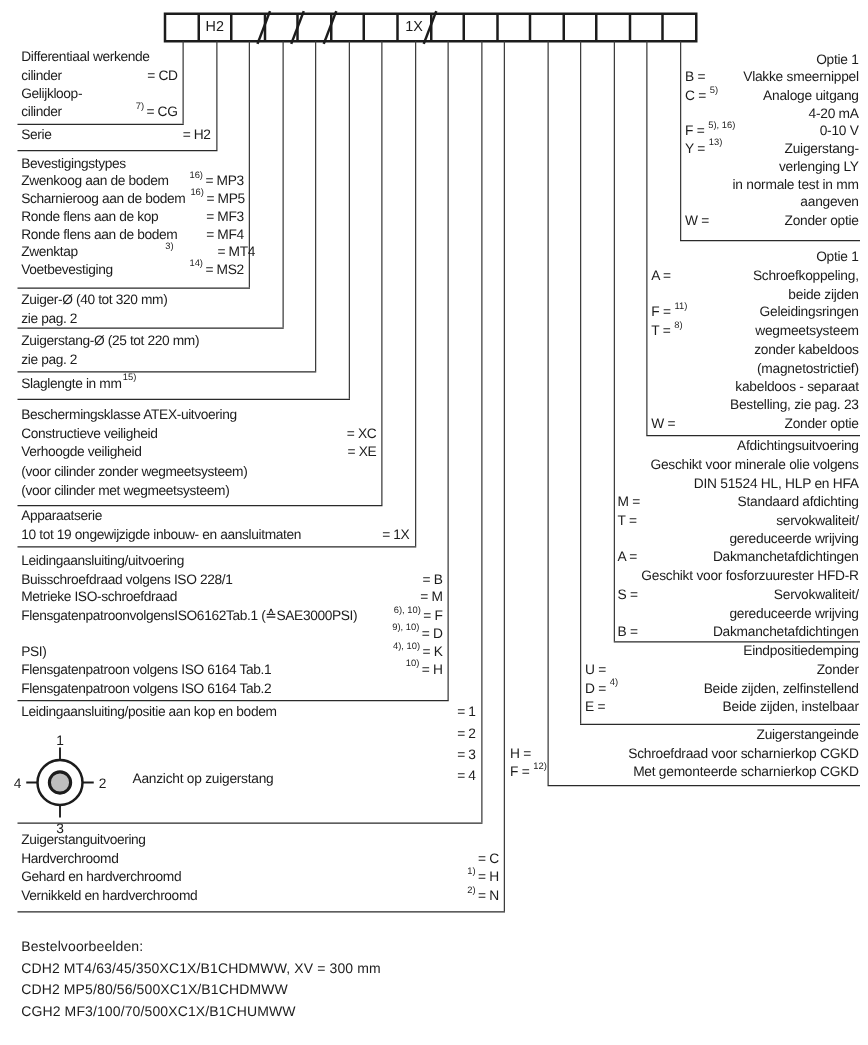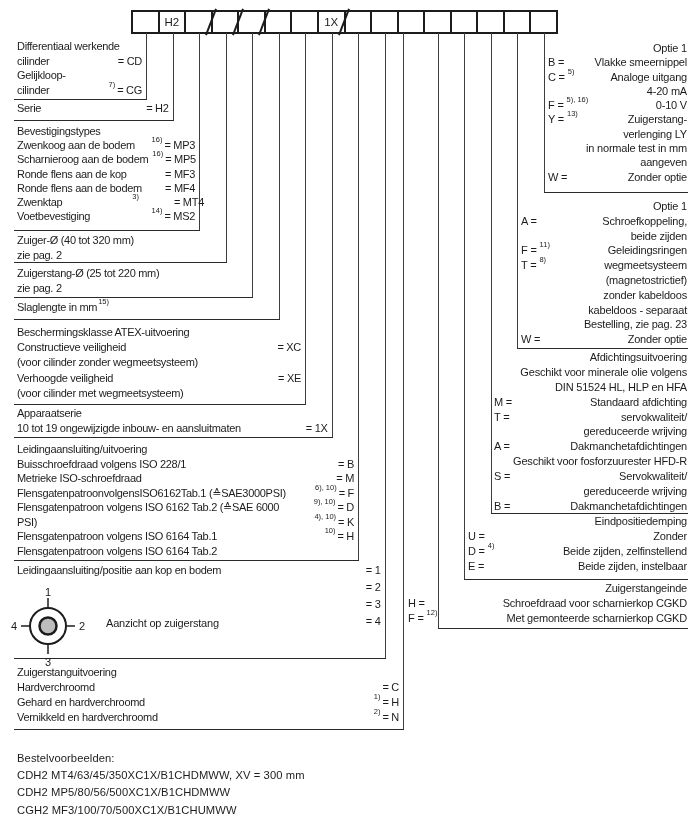--- a/index.html
+++ b/index.html
@@ -221,27 +221,27 @@
         <div class="row" style="height: 15.2px;">
           <span class="lbl">Beschermingsklasse ATEX-uitvoering</span>
           <span class="fill"></span>
         </div>
         <div class="row" style="height: 15.2px; justify-content: flex-end;">
           <span class="lbl">Constructieve veiligheid</span>
           <span class="fill"></span>
           <span class="code">= XC</span>
         </div>
         <div class="row" style="height: 15.2px;">
+          <span class="lbl">Verhoogde veiligheid</span>
+          <span class="fill"></span>
+          <span class="code">= XE</span>
+        </div>
+        <div class="row" style="height: 15.2px;">
           <span class="lbl">(voor cilinder zonder wegmeetsysteem)</span>
           <span class="fill"></span>
-        </div>
-        <div class="row" style="height: 15.2px;">
-          <span class="lbl">Verhoogde veiligheid</span>
-          <span class="fill"></span>
-          <span class="code">= XE</span>
         </div>
         <div class="row" style="height: 15.2px;">
           <span class="lbl">(voor cilinder met wegmeetsysteem)</span>
           <span class="fill"></span>
         </div>
       </div>
       <div class="sec lsec" style="left: 17px; top: 407px; width: 310.5px;">
         <div class="row" style="height: 15px;">
           <span class="lbl">Apparaatserie</span>
           <span class="fill"></span>
@@ -267,21 +267,20 @@
           <span class="fill"></span>
           <span class="code">= M</span>
         </div>
         <div class="row" style="height: 14.55px;">
           <span class="lbl">FlensgatenpatroonvolgensISO6162Tab.1 (≙SAE3000PSI)</span>
           <span class="fill"></span>
           <span class="sup">6), 10)</span>
           <span class="code">= F</span>
         </div>
         <div class="row" style="height: 14.55px;">
-          <span class="lbl">Flensgatenpatroon volgens ISO 6162 Tab.2 (≙SAE 6000</span>
           <span class="fill"></span>
           <span class="sup">9), 10)</span>
           <span class="code">= D</span>
         </div>
         <div class="row" style="height: 14.55px;">
           <span class="lbl">PSI)</span>
           <span class="fill"></span>
           <span class="sup">4), 10)</span>
           <span class="code">= K</span>
         </div>
@@ -414,25 +413,25 @@
           <span class="desc">Geleidingsringen</span>
         </div>
         <div class="row" style="height: 14.8px;">
           <span class="k">T =</span>
           <span class="sup">8)</span>
           <span class="fill"></span>
           <span class="desc">wegmeetsysteem</span>
         </div>
         <div class="row" style="height: 14.8px;">
           <span class="fill"></span>
+          <span class="desc">zonder kabeldoos</span>
+        </div>
+        <div class="row" style="height: 14.8px;">
+          <span class="fill"></span>
           <span class="desc">(magnetostrictief)</span>
-        </div>
-        <div class="row" style="height: 14.8px;">
-          <span class="fill"></span>
-          <span class="desc">zonder kabeldoos</span>
         </div>
         <div class="row" style="height: 14.8px;">
           <span class="fill"></span>
           <span class="desc">kabeldoos - separaat</span>
         </div>
         <div class="row" style="height: 14.8px;">
           <span class="fill"></span>
           <span class="desc">Bestelling, zie pag. 23</span>
         </div>
         <div class="row" style="height: 14.8px;">

